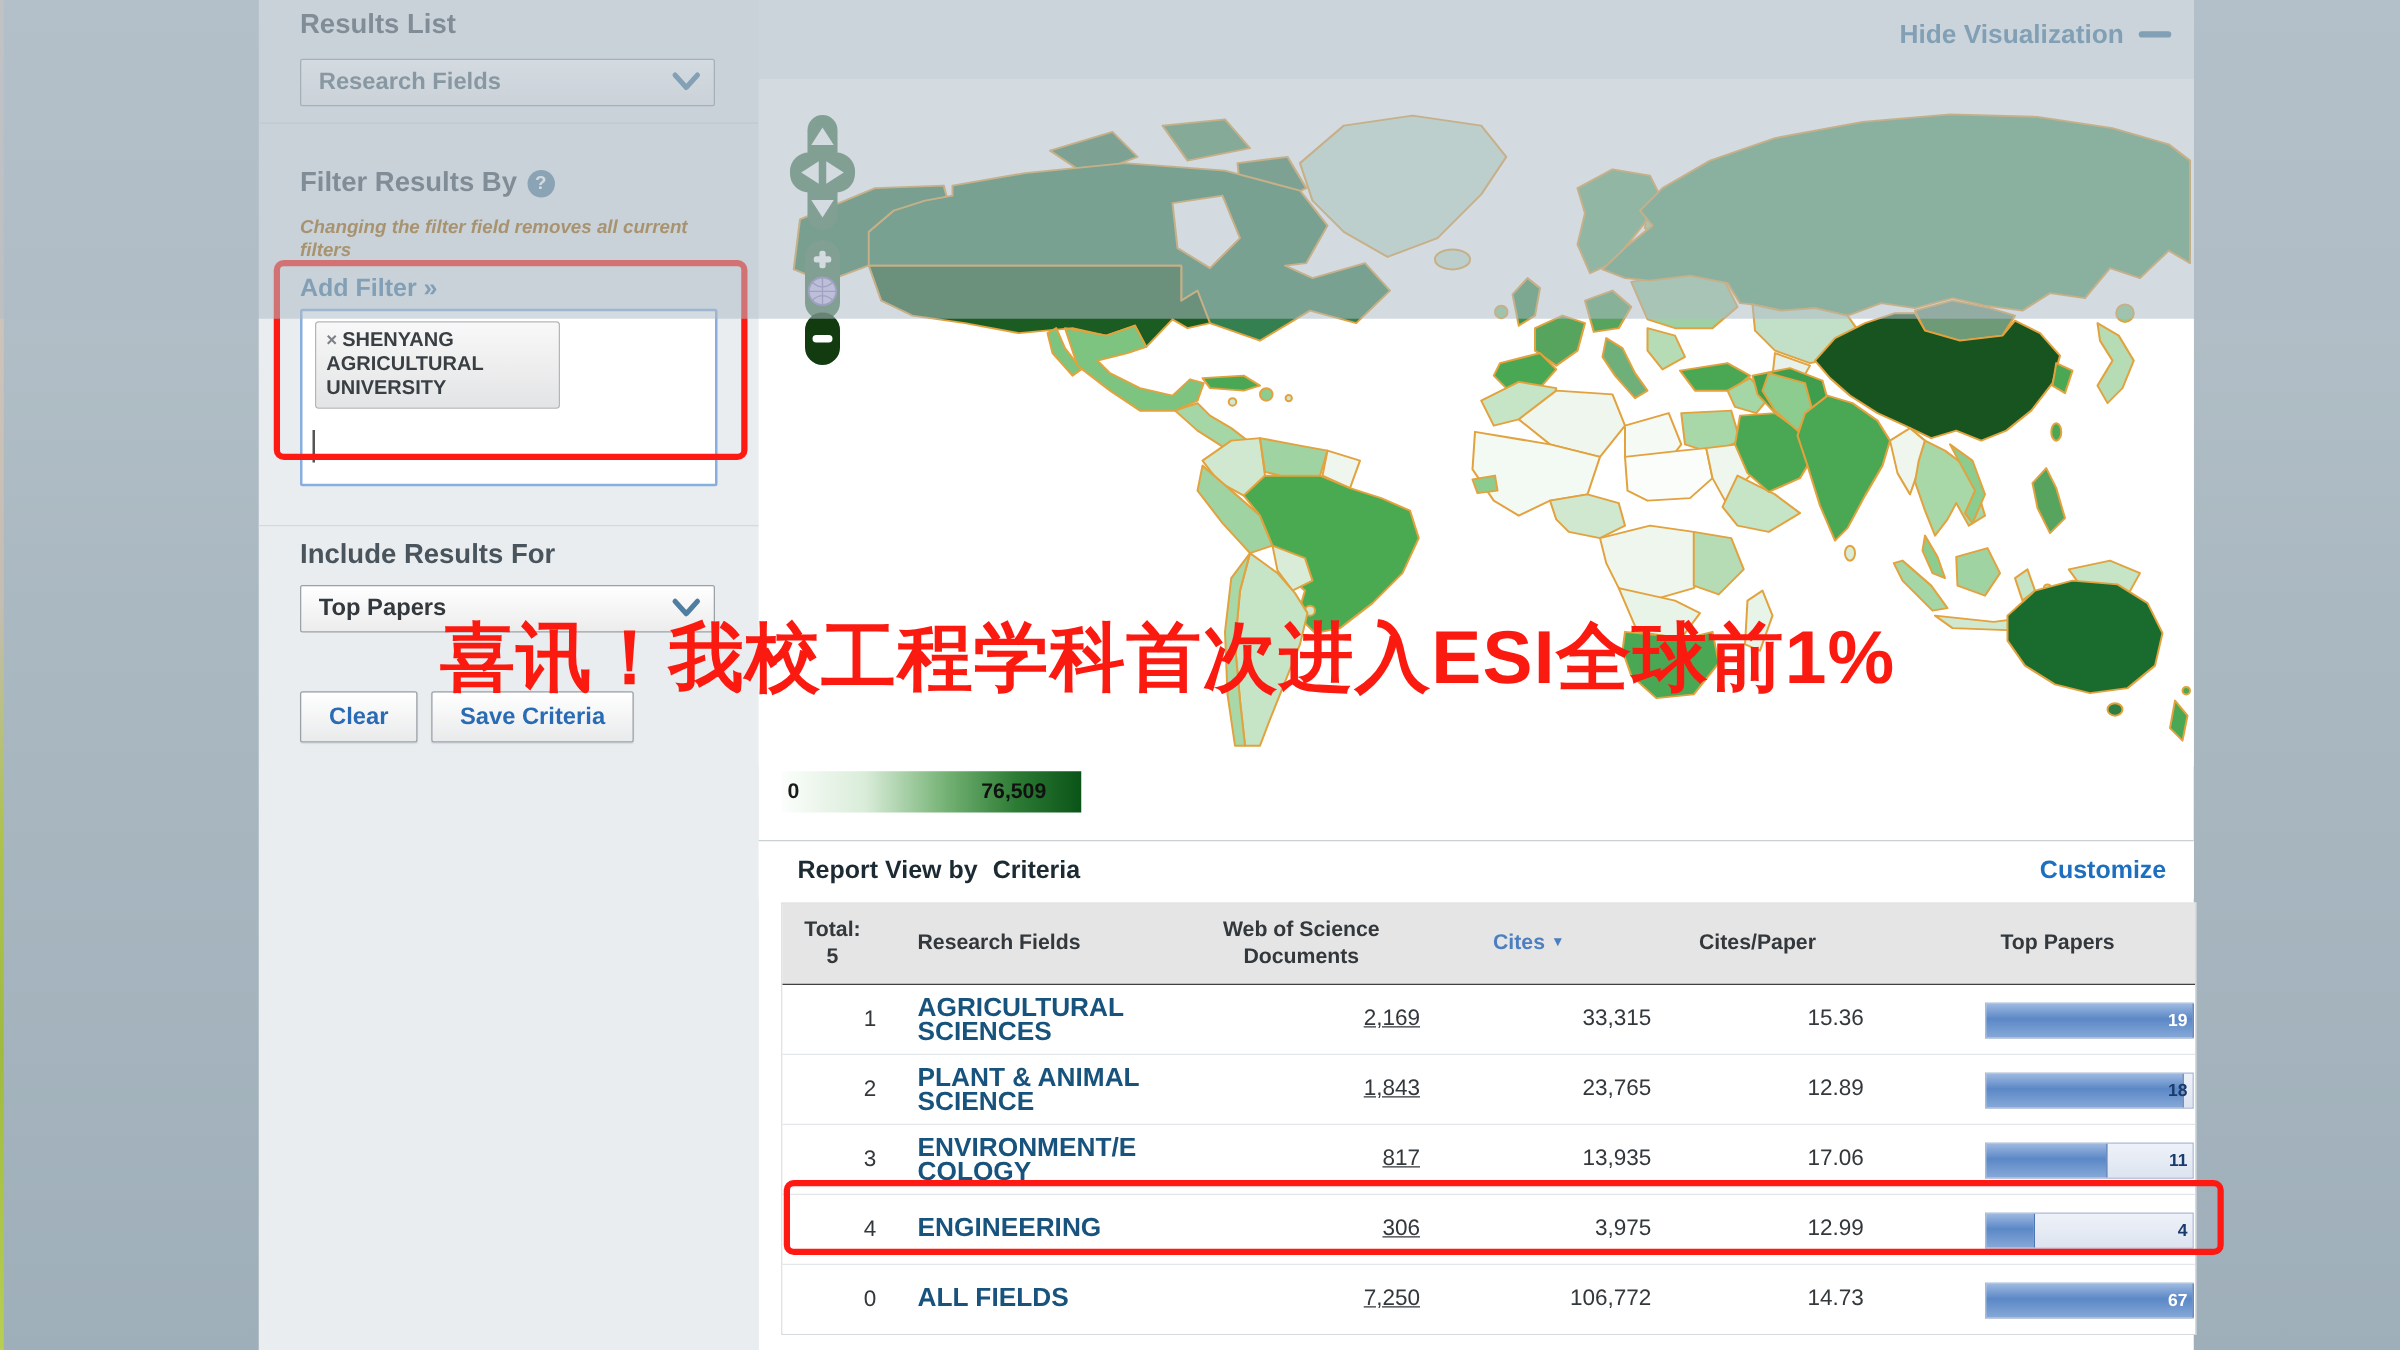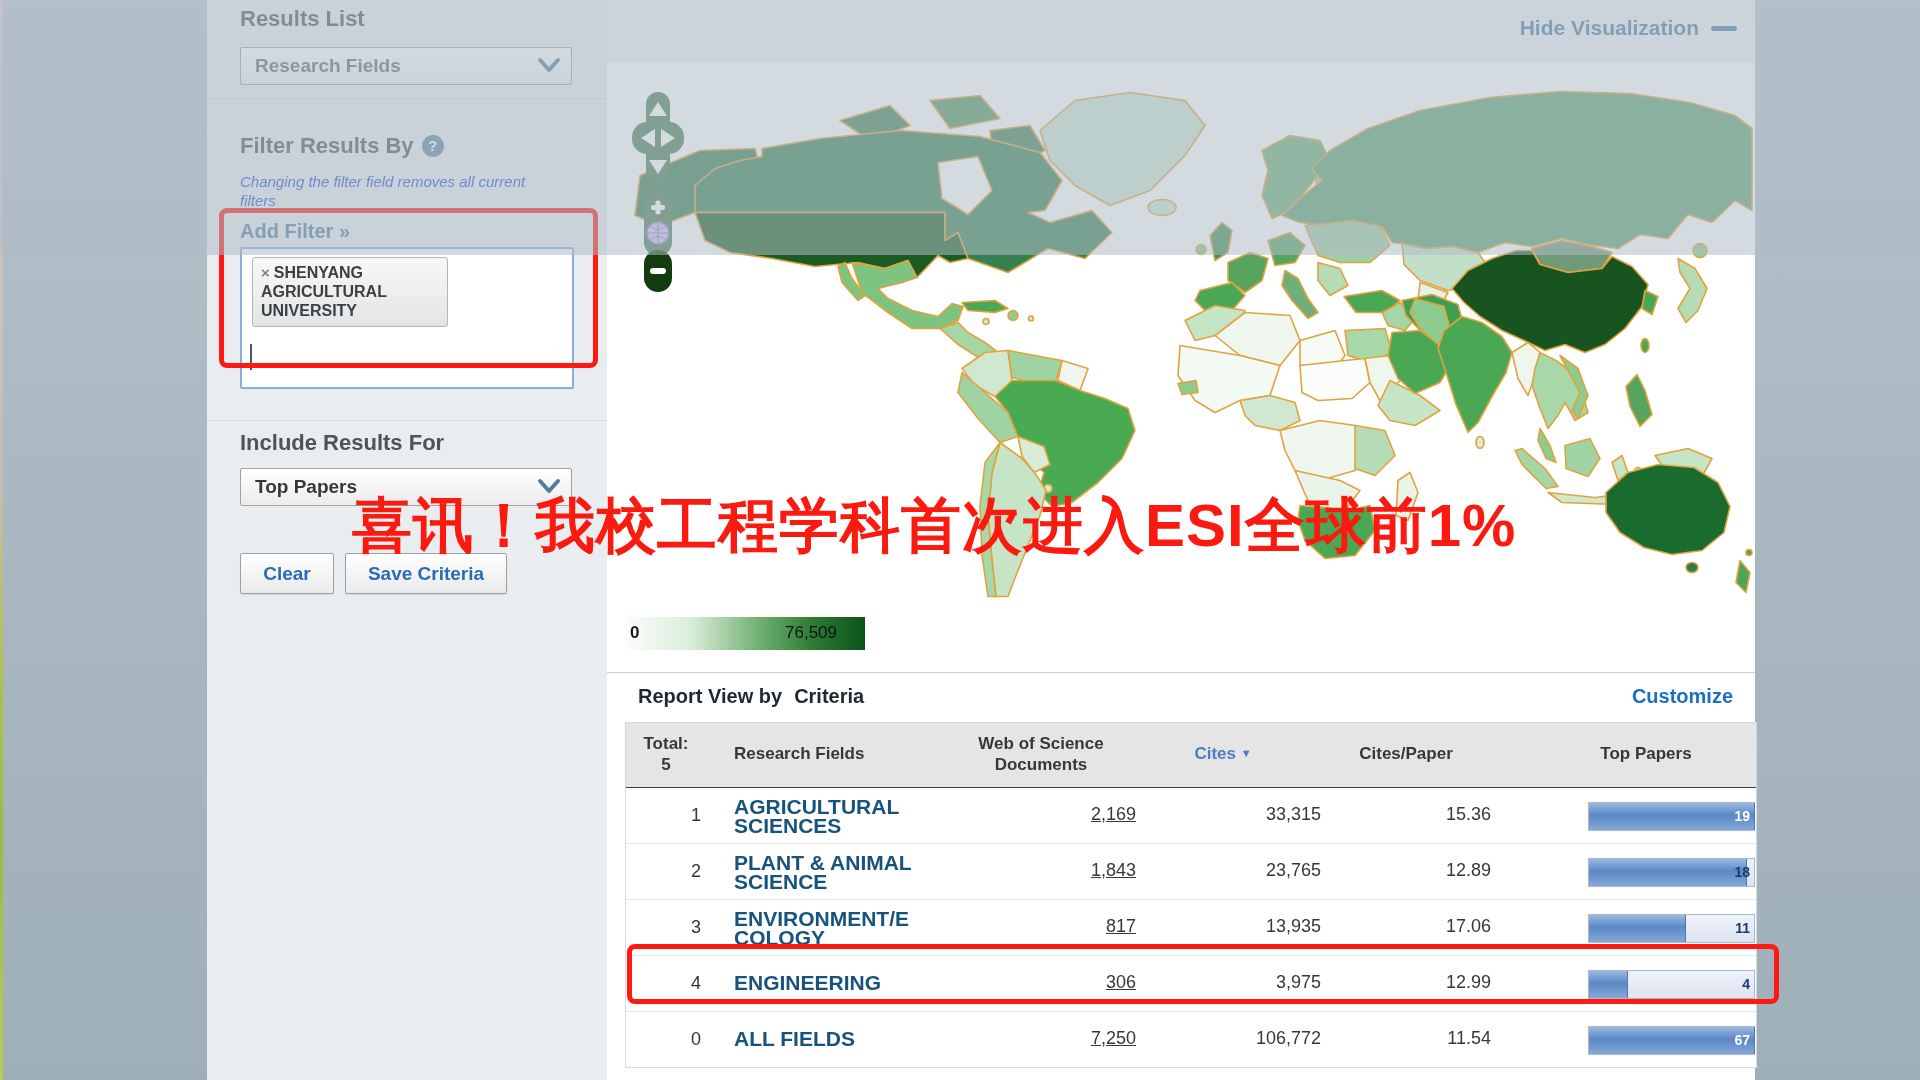--- a/index.html
+++ b/index.html
@@ -12,22 +12,22 @@
   .sidebar{position:absolute;left:207px;top:0;width:400px;height:1080px;background:#e9edef;border-right:1px solid #dfe4e7;}
   .sb-h{position:absolute;left:33px;font-size:22px;font-weight:bold;color:#4a545c;}
   .divider{position:absolute;left:0;width:400px;height:1px;background:#d3d9dc;}
   .select{position:absolute;left:33px;width:330px;height:36px;border:1px solid #9ba2a8;border-radius:2px;
     background:linear-gradient(180deg,#ffffff,#ececed);display:flex;align-items:center;}
   .select .sel-txt{margin-left:14px;font-size:19px;font-weight:bold;color:#5a6d78;}
   .select.dark .sel-txt{color:#33383c;}
   .select .chev{position:absolute;right:10px;top:7px;}
   .help{display:inline-flex;width:22px;height:22px;border-radius:50%;background:#5e87a3;color:#fff;
     font-size:15px;font-weight:bold;align-items:center;justify-content:center;vertical-align:2px;margin-left:8px;}
-  .note{position:absolute;left:33px;top:172px;width:320px;font-size:15px;font-style:italic;font-weight:normal;
-    color:#1d4ed8;line-height:19px;}
+  .note{position:absolute;left:33px;top:172px;width:320px;font-size:15px;font-style:italic;font-weight:bold;
+    color:#a16207;line-height:19px;}
   .addfilter{position:absolute;left:33px;top:220px;font-size:20px;font-weight:bold;color:#4b7ca0;}
   .listbox{position:absolute;left:33px;top:247px;width:330px;height:138px;background:#fff;border:2px solid #88aede;border-radius:2px;}
   .ftag{position:absolute;left:10px;top:8px;width:178px;padding:5px 8px 6px 8px;border:1px solid #b3b5b7;border-radius:3px;
     background:linear-gradient(180deg,#f8f8f8,#e3e4e5);font-size:16px;font-weight:bold;color:#3a3f44;line-height:19px;}
   .ftag .x{color:#7d8185;margin-right:4px;font-size:15px;}
   .caret{position:absolute;left:8px;top:95px;width:2px;height:26px;background:#555;}
   .btn{position:absolute;height:39px;border:1px solid #9aa0a6;border-radius:2px;
     background:linear-gradient(180deg,#ffffff,#e9eaeb);color:#2a6bb5;font-size:19px;font-weight:bold;
     display:flex;align-items:center;justify-content:center;box-shadow:0 1px 1px rgba(0,0,0,.08);}
   
@@ -37,21 +37,21 @@
   .map-title .gap{display:inline-block;width:14px;}
   .hideviz{position:absolute;right:18px;top:16px;font-size:21px;font-weight:bold;color:#4b7ca0;}
   .hideviz .dash{display:inline-block;width:26px;height:5px;background:#4b7ca0;border-radius:3px;vertical-align:4px;margin-left:12px;}
   .map-region{position:absolute;left:0;top:63px;width:1148px;height:550px;background:#fff;overflow:hidden;}
   .land{stroke:#e2a23e;stroke-width:1.6;stroke-linejoin:round;stroke-linecap:round;}
   .sea{stroke:none;}
   .map-controls{position:absolute;left:23px;top:27px;}
   .scalebar{position:absolute;left:18px;top:617px;width:240px;height:33px;
     background:linear-gradient(90deg,#fcfefc 0%,#d9ecd9 28%,#74b274 55%,#2d7c35 78%,#0b5418 100%);}
   .scalebar .s0{position:absolute;left:5px;top:6px;font-size:17px;font-weight:bold;color:#1a1a1a;}
-  .scalebar .s1{position:absolute;right:28px;top:6px;font-size:17px;font-weight:normal;color:#111;}
+  .scalebar .s1{position:absolute;right:28px;top:6px;font-size:17px;font-weight:bold;color:#111;}
   
   .report-bar{position:absolute;left:0;top:672px;width:1148px;height:46px;background:#fff;border-top:1px solid #c8d0d4;}
   .report-title{position:absolute;left:31px;top:12px;font-size:20px;font-weight:bold;color:#1c2b33;}
   .report-title .gap{display:inline-block;width:12px;}
   .customize{position:absolute;right:22px;top:12px;font-size:20px;font-weight:bold;color:#1d6fbf;}
   .rtable{position:absolute;left:18px;top:722px;width:1130px;border:1px solid #d5dade;background:#fff;}
   .thead{position:relative;height:64px;background:#e5e5e5;border-bottom:1px solid #404040;}
   .th{position:absolute;font-size:17px;font-weight:bold;color:#33383c;white-space:pre-line;text-align:center;line-height:21px;}
   .th.total{left:4px;top:10px;width:72px;}
   .th.rf{left:108px;top:20px;text-align:left;}
@@ -349,21 +349,21 @@
                 <div class="fill" style="width: 23%;"></div>
                 <span class="bval dark">4</span>
               </div>
             </div>
           </div>
           <div class="trow">
             <div class="c rank one">0</div>
             <div class="c field one">ALL FIELDS</div>
             <div class="c num docs">7,250</div>
             <div class="c num cites">106,772</div>
-            <div class="c num cpp">11.54</div>
+            <div class="c num cpp">14.73</div>
             <div class="barcell">
               <div class="bar">
                 <div class="fill" style="width: 100%;"></div>
                 <span class="bval white">67</span>
               </div>
             </div>
           </div>
         </div>
     </div>
   </div>

